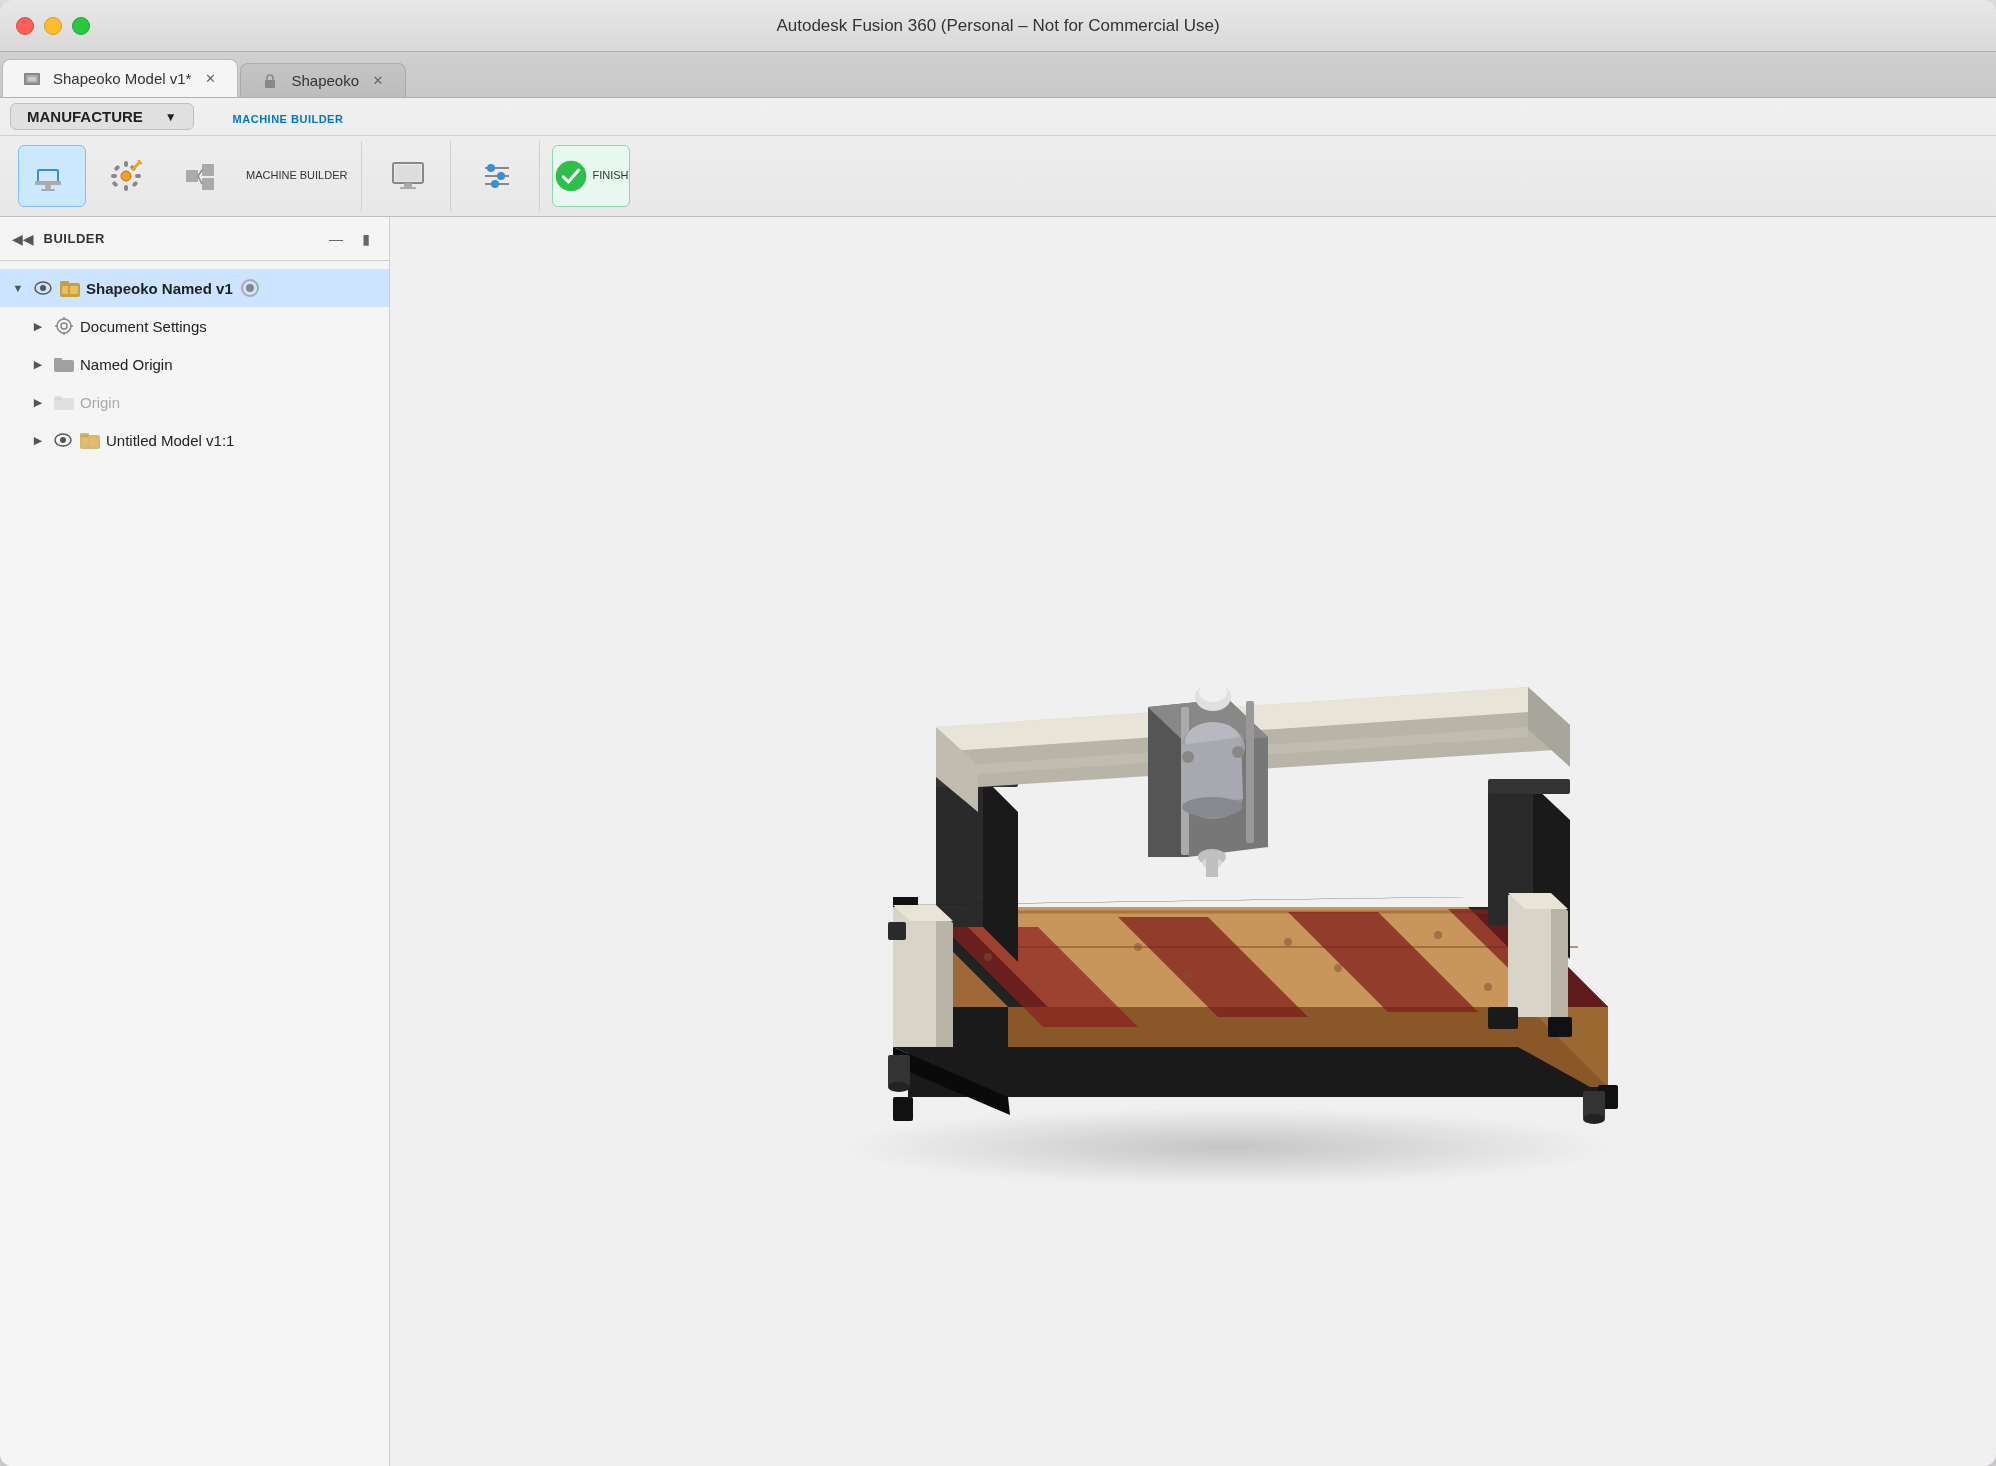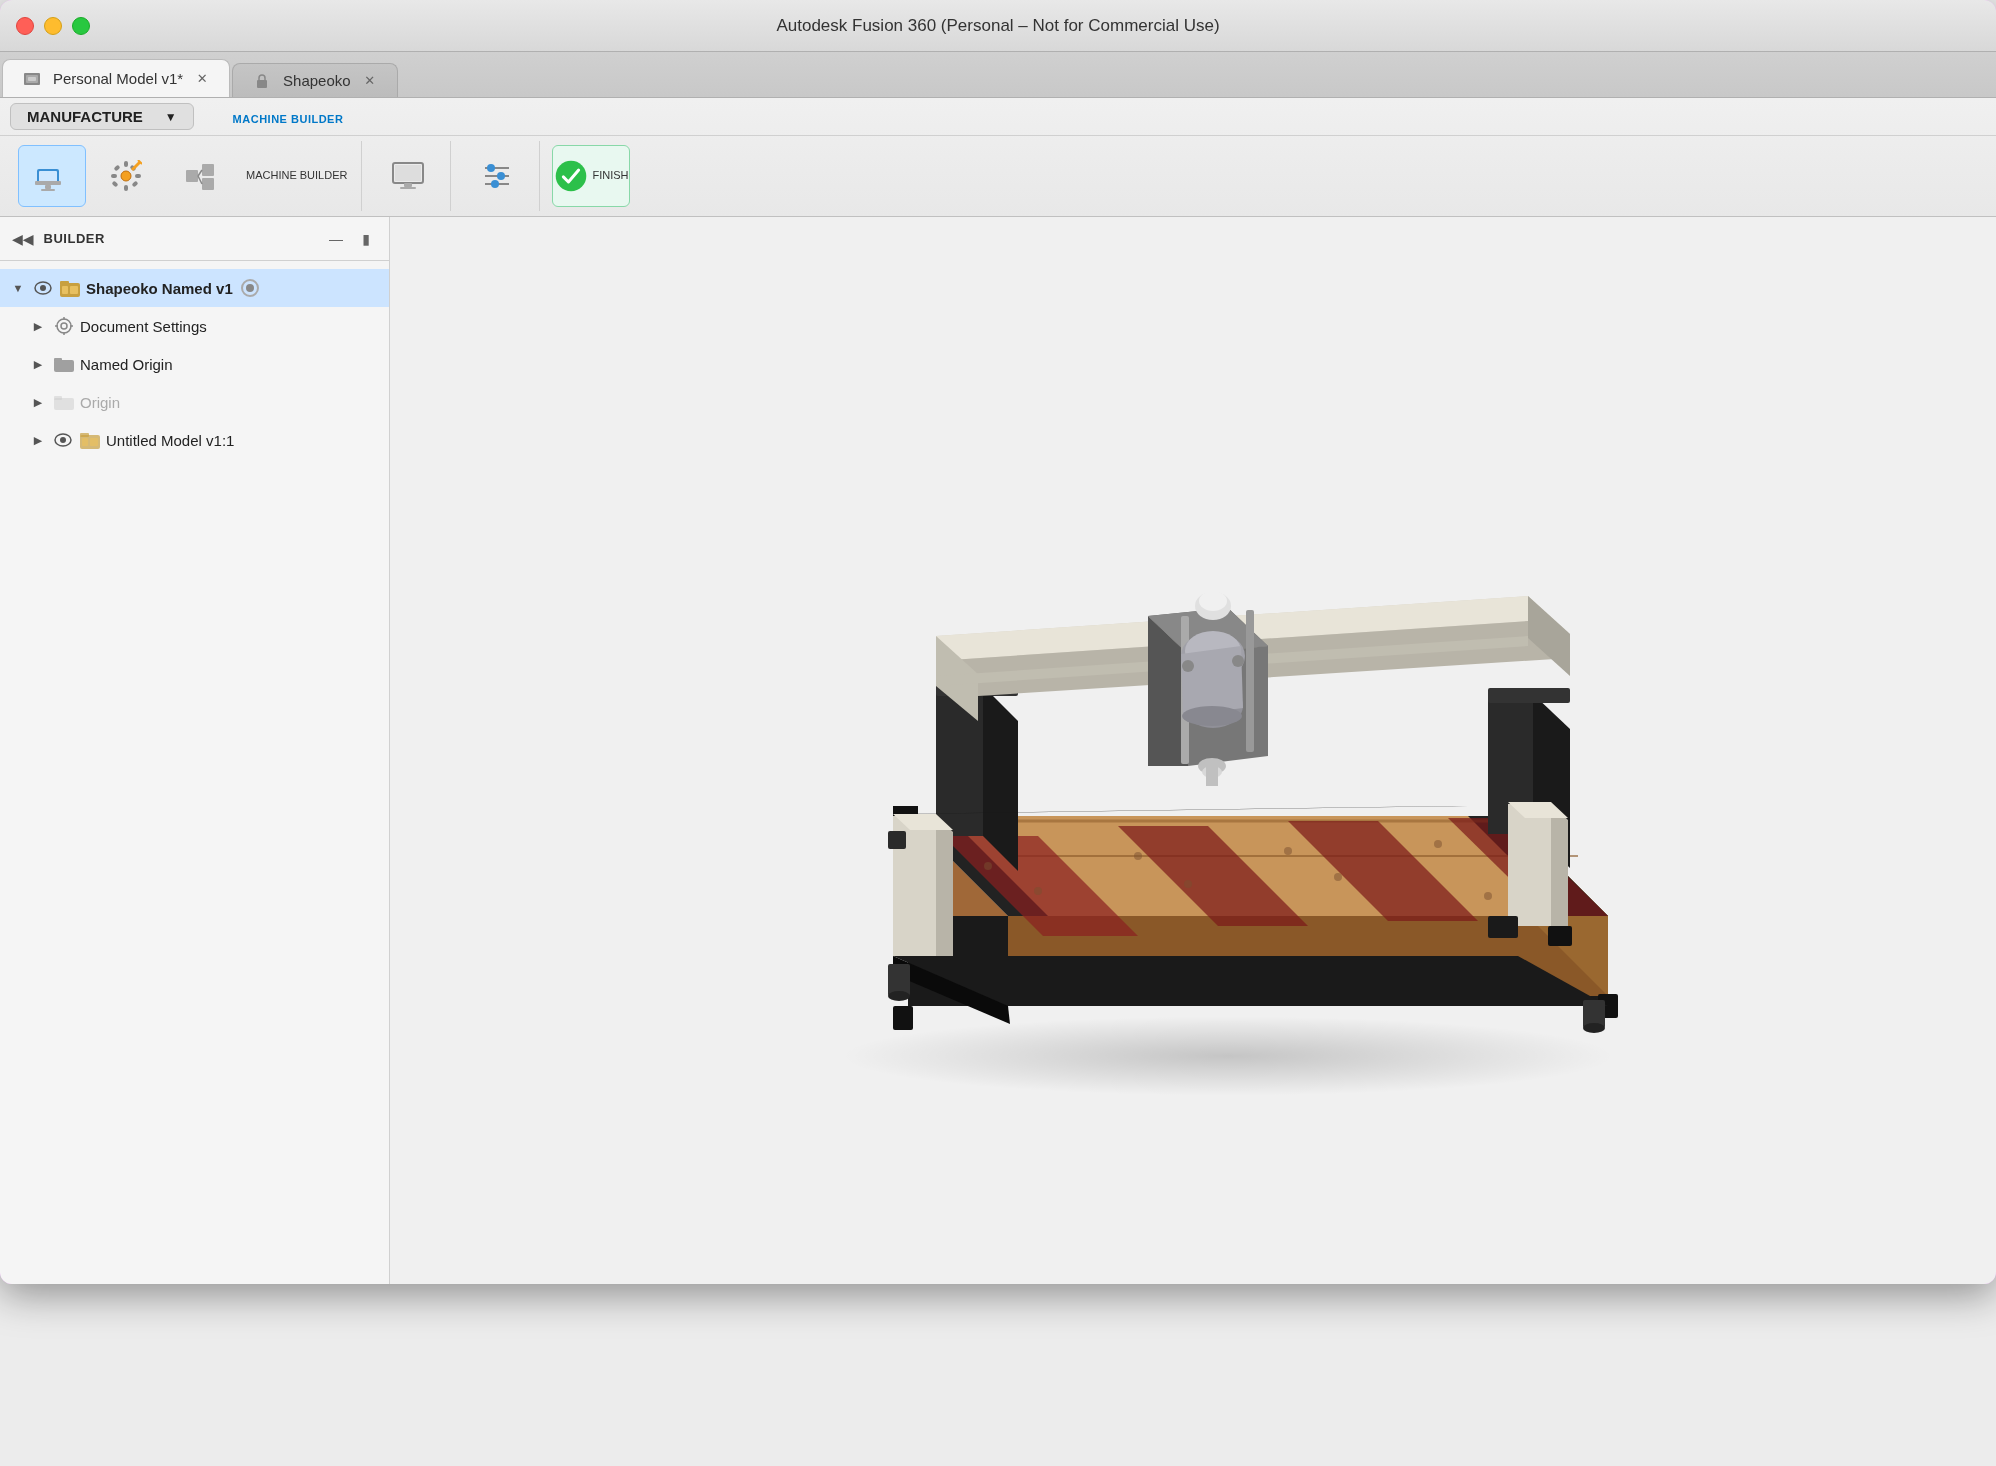--- a/index.html
+++ b/index.html
@@ -8,21 +8,21 @@
       background: #ececec;
       width: 1996px;
       height: 1466px;
       overflow: hidden;
       position: relative;
     }
 
     
     .window {
       width: 1996px;
-      height: 1284px;
+      height: 1466px;
       background: #f0abfc;
       border-radius: 12px;
       overflow: hidden;
       display: flex;
       flex-direction: column;
       box-shadow: 0 10px 40px rgba(0,0,0,0.4);
       justify-content: space-between;
     }
 
     
@@ -363,21 +363,21 @@
 
   <div class="tab-bar">
     <div class="tab active">
       <div class="tab-icon">
         <svg width="20" height="20" viewBox="0 0 20 20">
           <rect x="2" y="4" width="16" height="12" rx="1" fill="#888"></rect>
           <rect x="4" y="6" width="12" height="8" rx="1" fill="#aaa"></rect>
           <rect x="6" y="8" width="8" height="4" rx="1" fill="#ccc"></rect>
         </svg>
       </div>
-      <span class="tab-label">Personal Model v1*</span>
+      <span class="tab-label">Shapeoko Model v1*</span>
       <div class="tab-close">✕</div>
     </div>
     <div class="tab-inactive">
       <div class="tab-icon">
         <svg width="16" height="16" viewBox="0 0 16 16">
           <rect x="3" y="7" width="10" height="8" rx="1" fill="#888"></rect>
           <path d="M5 7V5a3 3 0 016 0v2" stroke="#888" stroke-width="1.5" fill="none"></path>
         </svg>
       </div>
       <span class="tab-label">Shapeoko</span>

